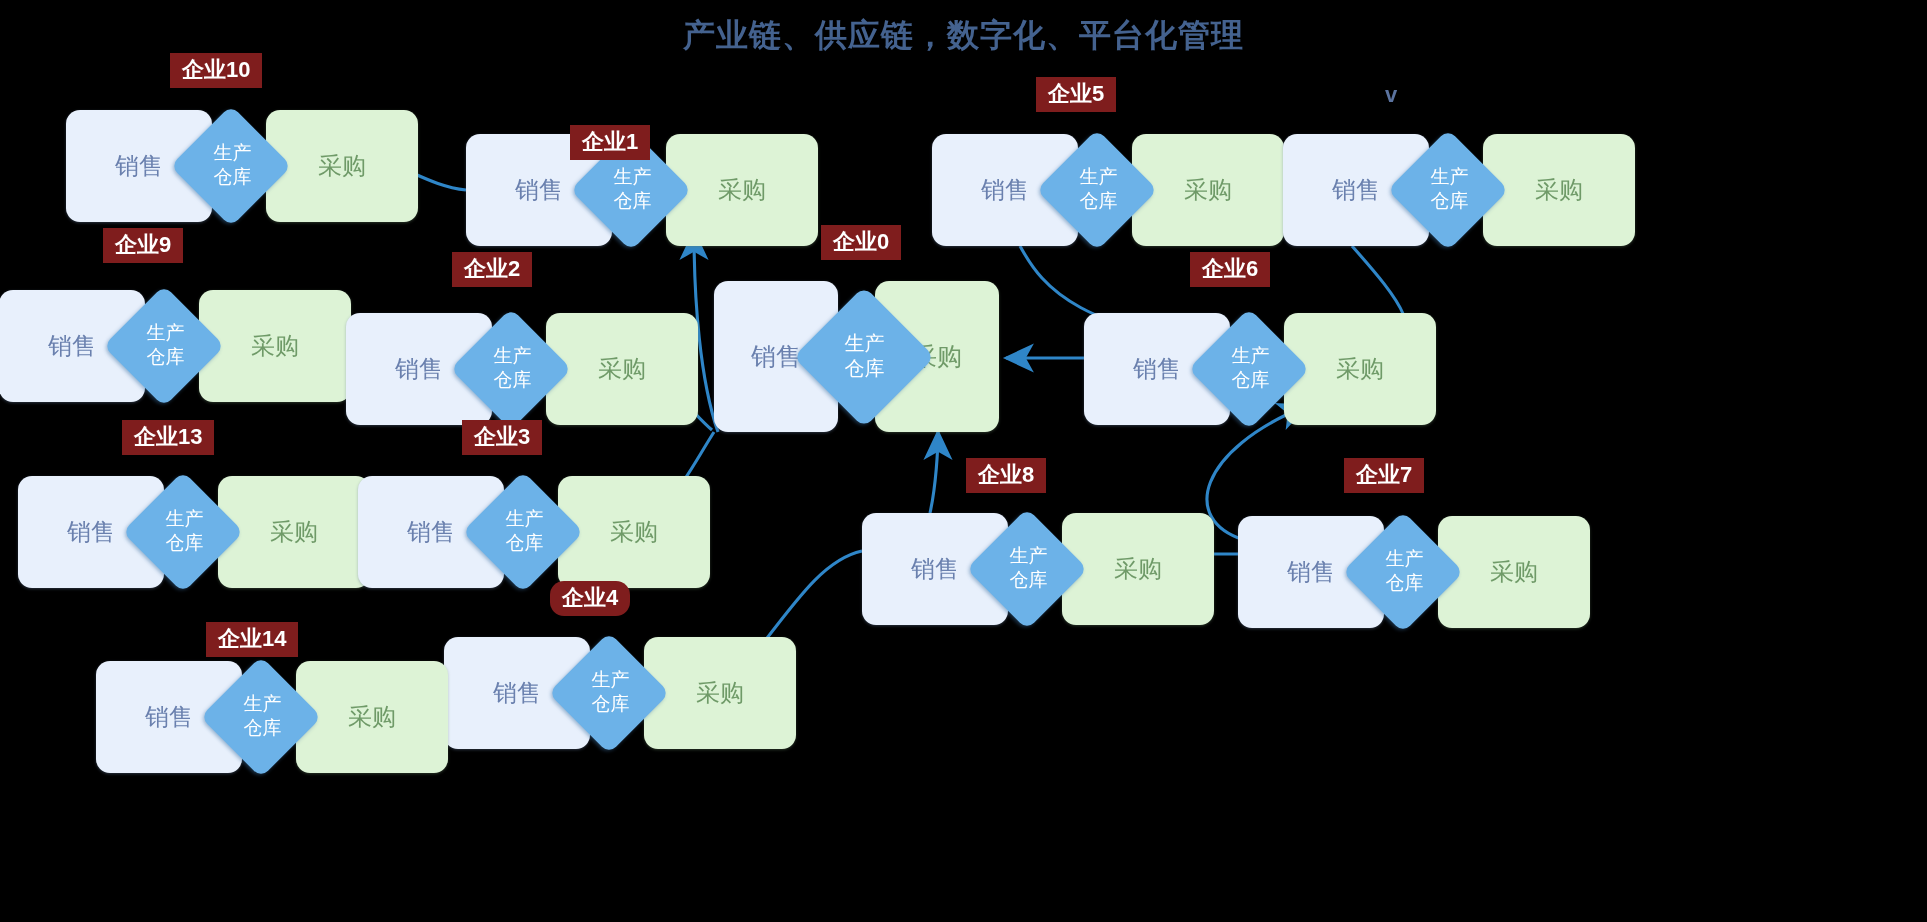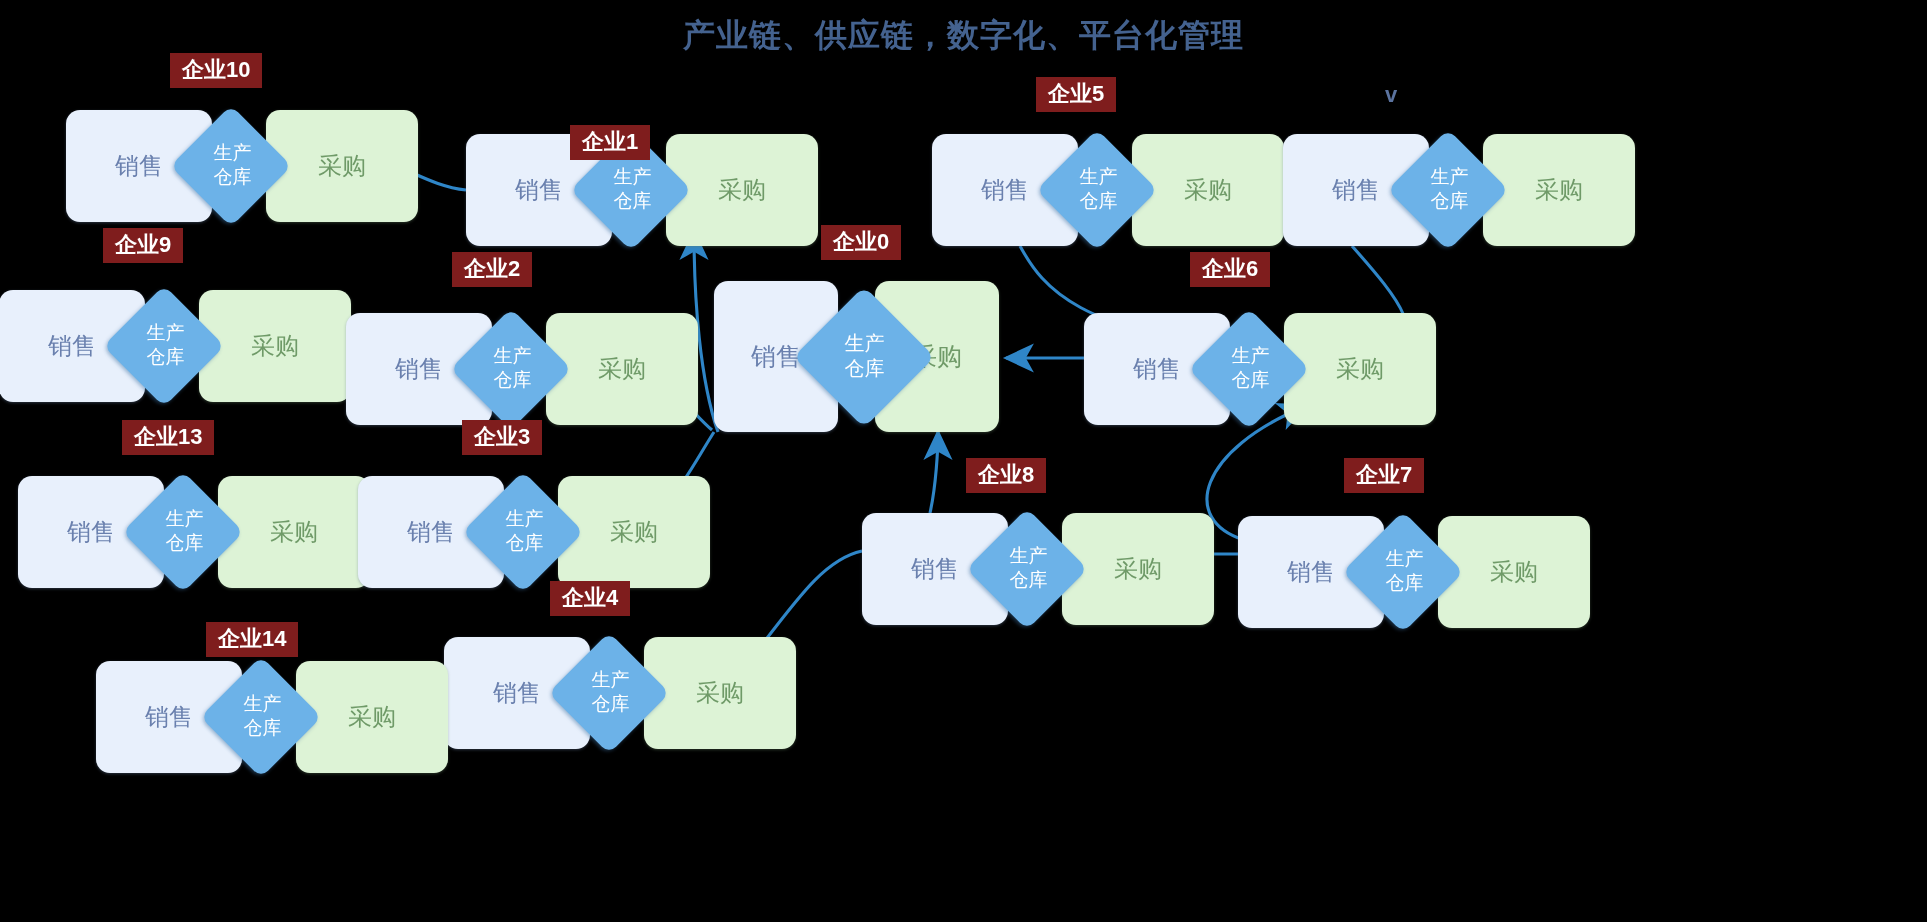--- a/index.html
+++ b/index.html
@@ -270,21 +270,21 @@
 
   <div class="ent-label" style="left:1344px;top:458px;">企业7</div>
   <div class="node" style="left:1238px;top:516px;">
     <div class="sales">销售</div>
     <div class="prod">
         <span>生产<br>仓库</span>
       </div>
     <div class="purchase">采购</div>
   </div>
 
-  <div class="ent-label" style="left:550px;top:581px;">企业4</div>
+  <div class="ent-label" style="left:550px;top:581px;border-radius:14px;">企业4</div>
   <div class="node" style="left:444px;top:637px;">
     <div class="sales">销售</div>
     <div class="prod">
         <span>生产<br>仓库</span>
       </div>
     <div class="purchase">采购</div>
   </div>
 
   <div class="ent-label" style="left:206px;top:610px;margin-top:12px;">企业14</div>
   <div class="node" style="left:96px;top:661px;">

